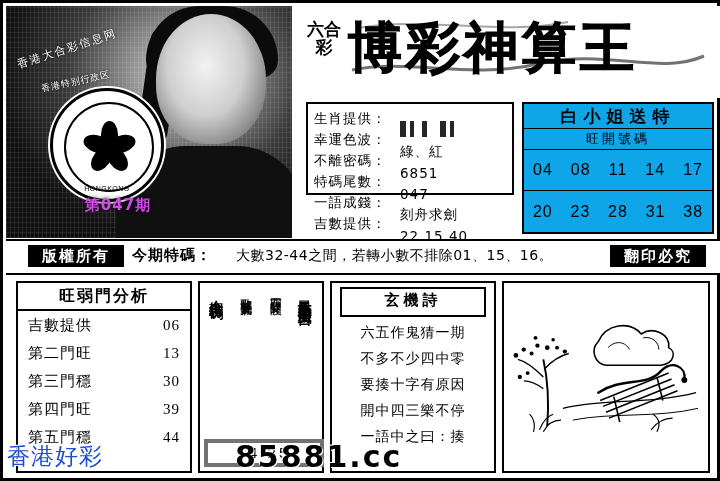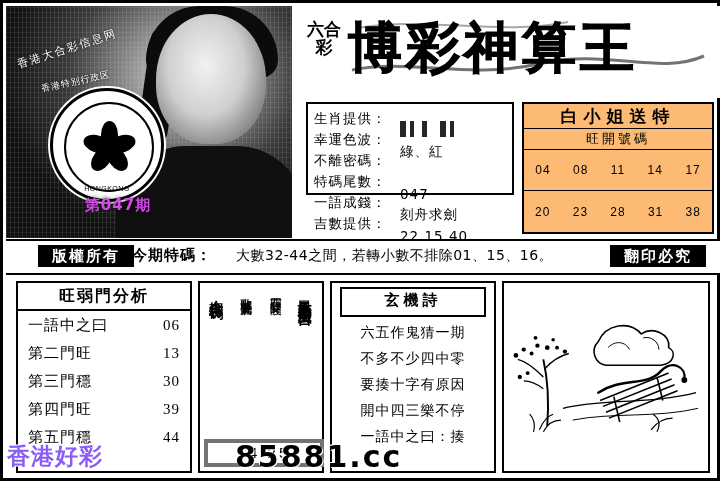--- a/index.html
+++ b/index.html
@@ -132,46 +132,46 @@
   .info-label{width:86px;letter-spacing:1px;}
   .info-val{flex:1;letter-spacing:1px;margin-top:24px;}
   .zodiac-img{
     display:inline-block;width:54px;height:16px;
     background:linear-gradient(90deg,#000 0 6px,transparent 6px 10px,#000 10px 14px,transparent 14px 22px,#000 22px 27px,transparent 27px 40px,#000 40px 46px,transparent 46px 50px,#000 50px 54px);
     opacity:.85;
   }
   
   .lady-box{
     position:absolute;left:516px;top:96px;width:192px;height:132px;
-    border:2px solid #000;background:#fdba74;box-sizing:border-box;
+    border:2px solid #000;background:#0ea5e9;box-sizing:border-box;
   }
   .lady-title{
     height:24px;line-height:24px;text-align:center;
     font-size:17px;font-weight:bold;letter-spacing:6px;
     border-bottom:1px solid #000;
     font-family:"DejaVu Sans",sans-serif;
   }
   .lady-sub{
     height:20px;line-height:20px;text-align:center;font-size:13px;letter-spacing:3px;
     border-bottom:1px solid #000;
   }
   .lady-nums{
     display:flex;justify-content:space-around;align-items:center;
-    height:40px;font-size:12px;letter-spacing:1px;
+    height:40px;font-size:16px;letter-spacing:1px;
     font-family:"Liberation Sans",sans-serif;
   }
   .lady-nums.second{border-top:1px solid #000;height:42px;}
   
   .mid-bar{
     position:absolute;left:3px;top:236px;width:714px;height:32px;
     border-top:2px solid #000;border-bottom:2px solid #000;
     background:#fff;
   }
   .badge{
-    position:absolute;left:32px;top:4px;width:96px;height:22px;
+    position:absolute;left:22px;top:4px;width:96px;height:22px;
     background:#000;color:#fff;font-size:15px;font-weight:bold;
     text-align:center;line-height:22px;letter-spacing:2px;
   }
   .mid-text1{
     position:absolute;left:126px;top:5px;font-size:15px;font-weight:bold;letter-spacing:1px;
   }
   .mid-text2{
     position:absolute;left:230px;top:6px;font-size:14px;letter-spacing:.5px;
   }
   .badge2{
@@ -225,21 +225,21 @@
   
   .p-draw{left:496px;top:8px;width:208px;height:192px;}
   .draw-canvas{position:absolute;left:0;top:0;width:100%;height:100%;}
   
   .wm{
     position:absolute;left:0;bottom:2px;width:720px;height:40px;
     text-align:center;pointer-events:none;
   }
   .wm-left{
     position:absolute;left:4px;bottom:4px;
-    font-size:23px;font-weight:bold;color:#8b5cf6;
+    font-size:23px;font-weight:normal;color:#1d4ed8;
     text-shadow:1px 1px 0 #fff,-1px -1px 0 #fff;
     letter-spacing:1px;
   }
   .wm-center{
     position:absolute;left:232px;bottom:2px;
     font-size:30px;font-weight:bold;color:#000000;
     text-shadow:1px 1px 0 #fff,-1px -1px 0 #fff;
     letter-spacing:2px;
   }
 </style>
@@ -289,20 +289,21 @@
       <div class="info-row">
         <span class="info-label">生肖提供：</span>
         <span class="info-val"><i class="zodiac-img"></i></span>
       </div>
       <div class="info-row">
         <span class="info-label">幸運色波：</span>
         <span class="info-val">綠、紅</span>
       </div>
       <div class="info-row">
         <span class="info-label">不離密碼：</span>
+        <span class="info-val">6851</span>
       </div>
       <div class="info-row">
         <span class="info-label">特碼尾數：</span>
         <span class="info-val">047</span>
       </div>
       <div class="info-row">
         <span class="info-label">一語成錢：</span>
         <span class="info-val">刻舟求劍</span>
       </div>
       <div class="info-row">
@@ -336,21 +337,21 @@
     <div class="mid-text1">今期特碼：</div>
     <div class="mid-text2">大數32-44之間，若轉小數不排除01、15、16。</div>
     <div class="badge2">翻印必究</div>
   </div>
 
   <div class="bottom">
 
     <div class="panel p-analysis">
       <div class="pa-title">旺弱門分析</div>
       <div class="pa-row">
-        <span class="k">一語中之曰</span>
+        <span class="k">吉數提供</span>
         <span class="v">06</span>
       </div>
       <div class="pa-row">
         <span class="k">第二門旺</span>
         <span class="v">13</span>
       </div>
       <div class="pa-row">
         <span class="k">第三門穩</span>
         <span class="v">30</span>
       </div>

